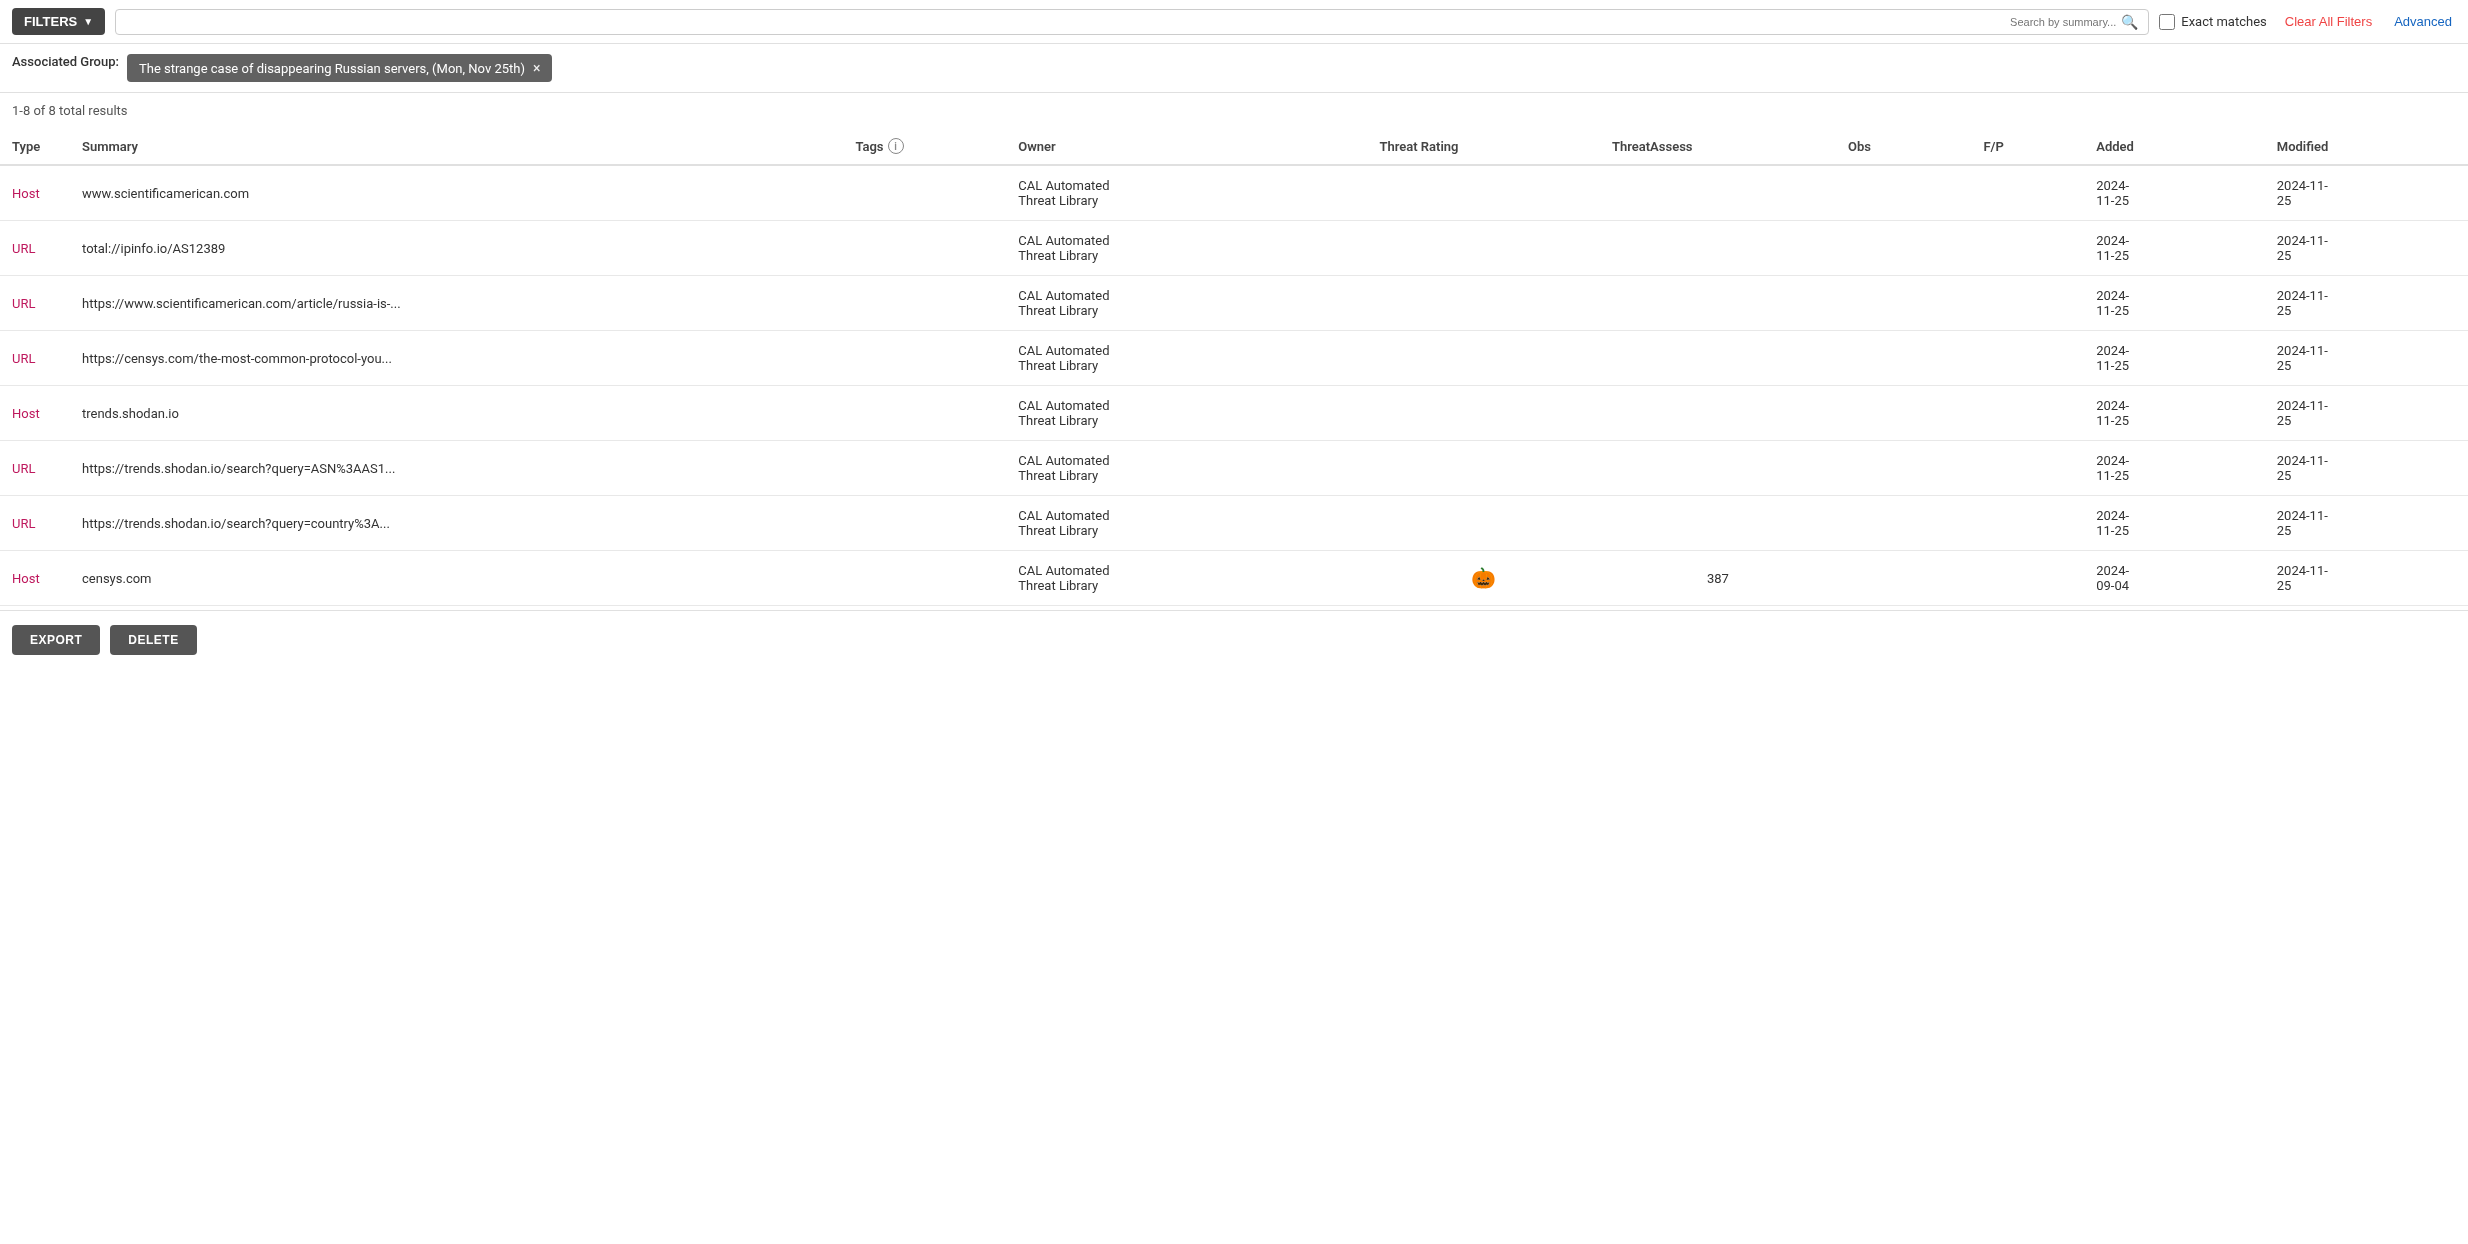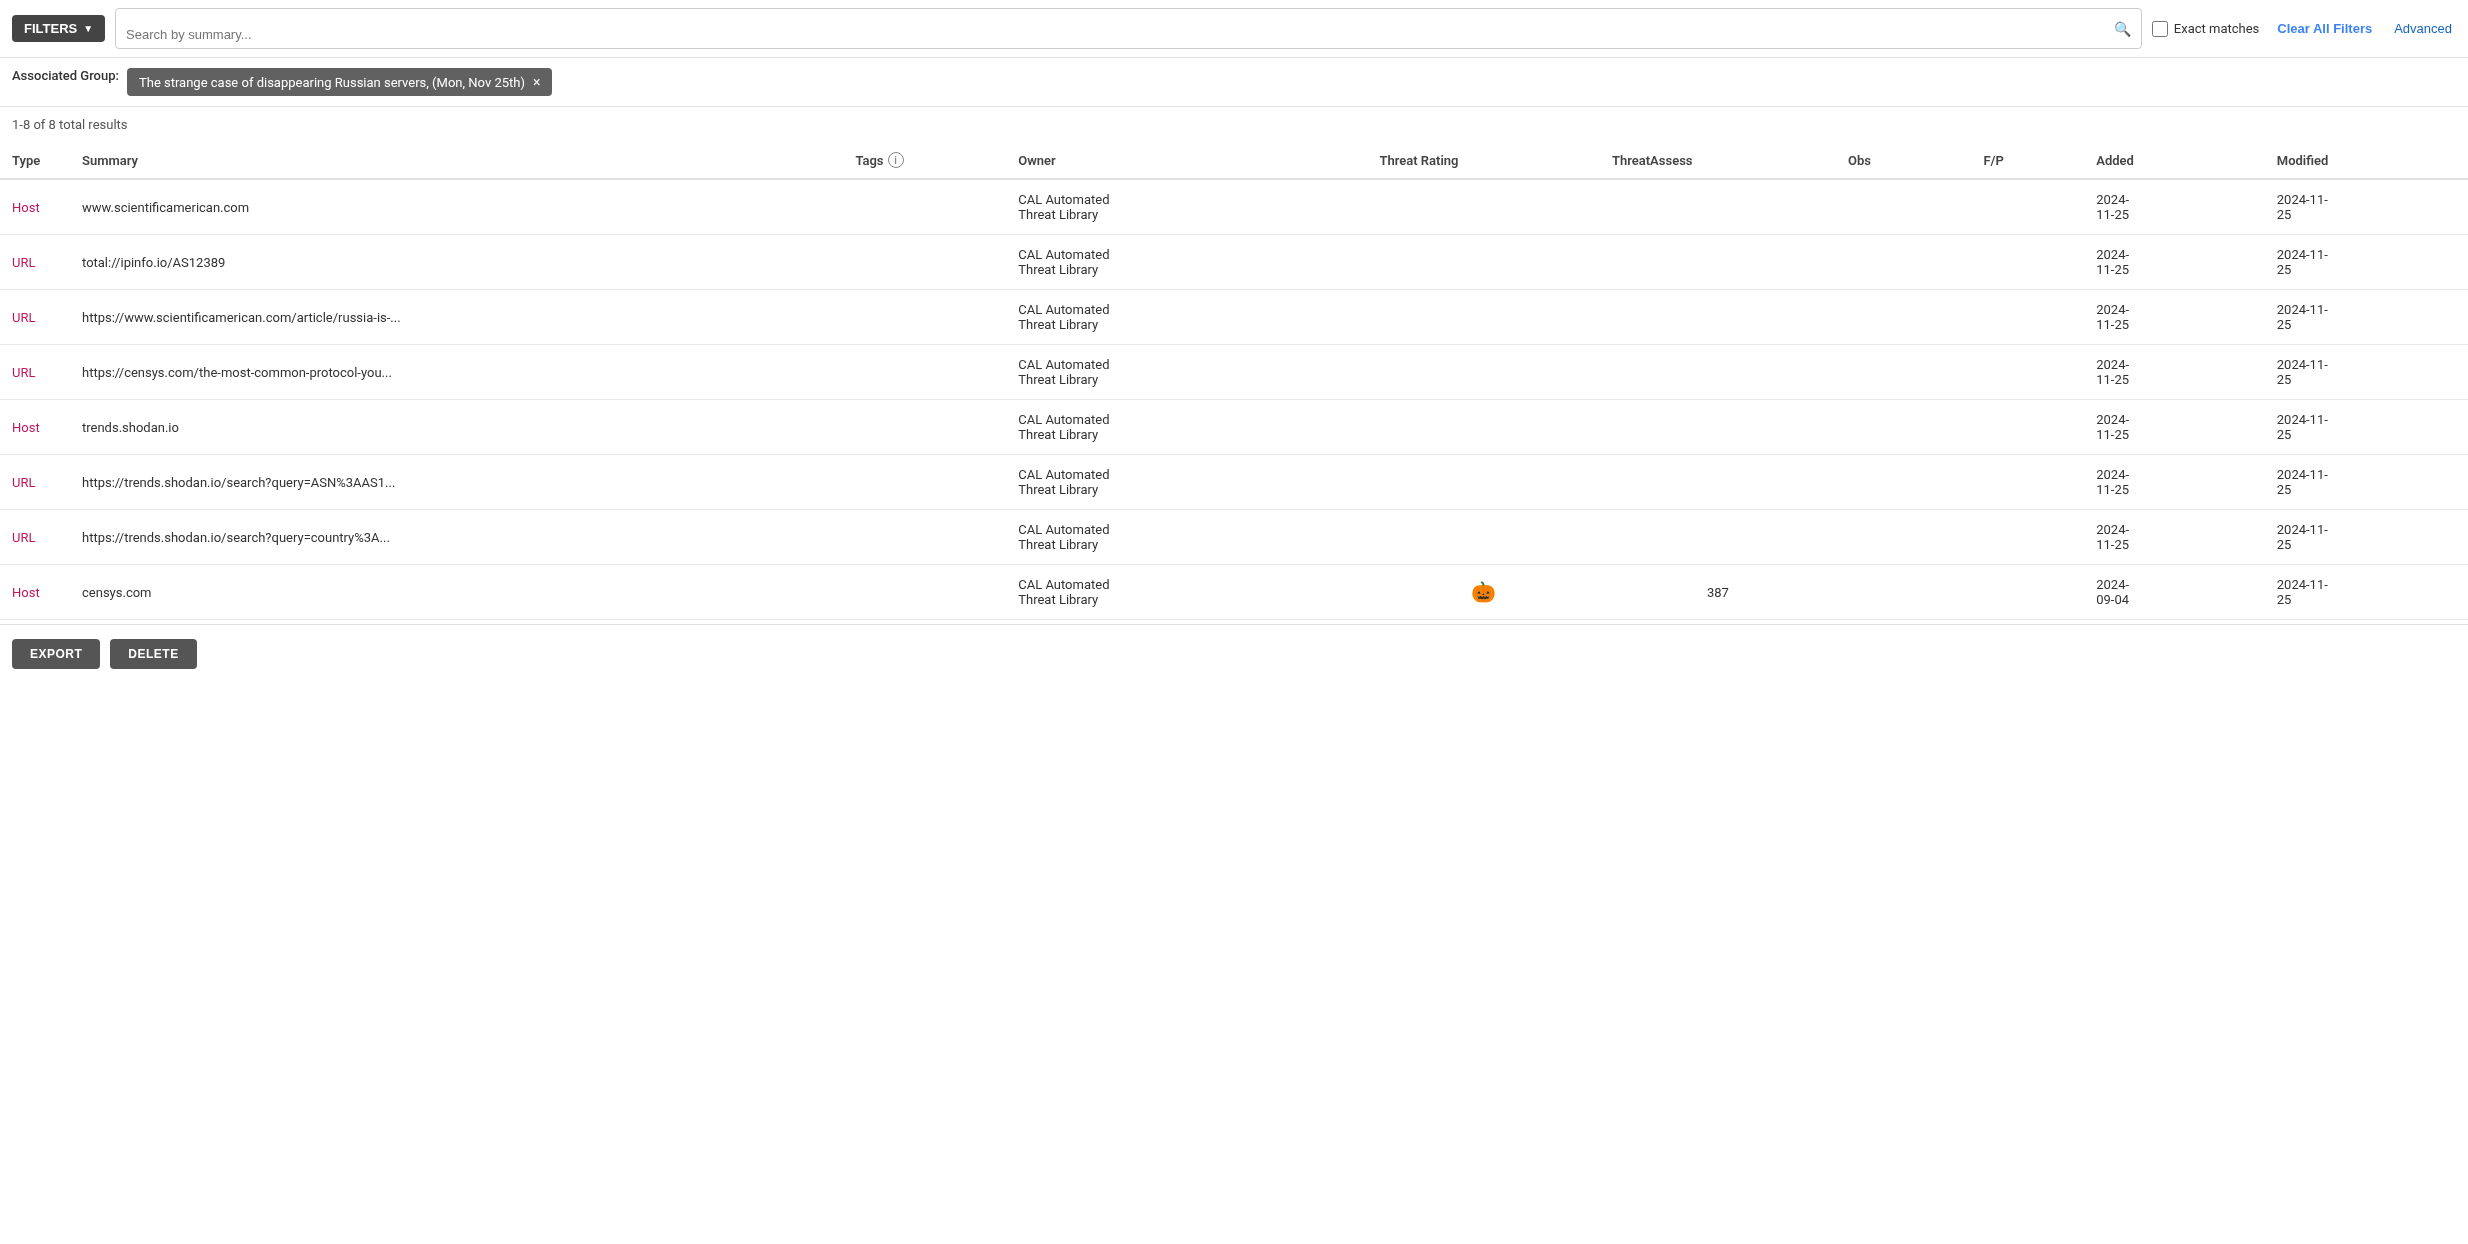--- a/index.html
+++ b/index.html
@@ -36,24 +36,25 @@
       flex: 1;
       position: relative;
       display: flex;
       align-items: center;
     }
 
     .search-input {
       width: 100%;
       border: 1px solid #ccc;
       border-radius: 4px;
-      padding: 18px 32px 6px 10px;
-      font-size: 13px;
+      padding: 6px 32px 6px 10px;
+      font-size: 11px;
       color: #999;
       outline: none;
+      text-align: right;
     }
 
     .search-icon {
       position: absolute;
       right: 10px;
       color: #999;
       font-size: 14px;
     }
 
     .exact-matches-wrap {
@@ -68,25 +69,25 @@
       height: 16px;
       cursor: pointer;
     }
 
     .exact-matches-label {
       font-size: 13px;
       color: #333;
     }
 
     .clear-filters-btn {
-      color: #3b82f6;
+      color: #ef4444;
       background: none;
       border: none;
       font-size: 13px;
-      font-weight: 700;
+      font-weight: 400;
       cursor: pointer;
       white-space: nowrap;
       padding: 0 8px;
     }
 
     .advanced-btn {
       color: #1565c0;
       background: none;
       border: none;
       font-size: 13px;

